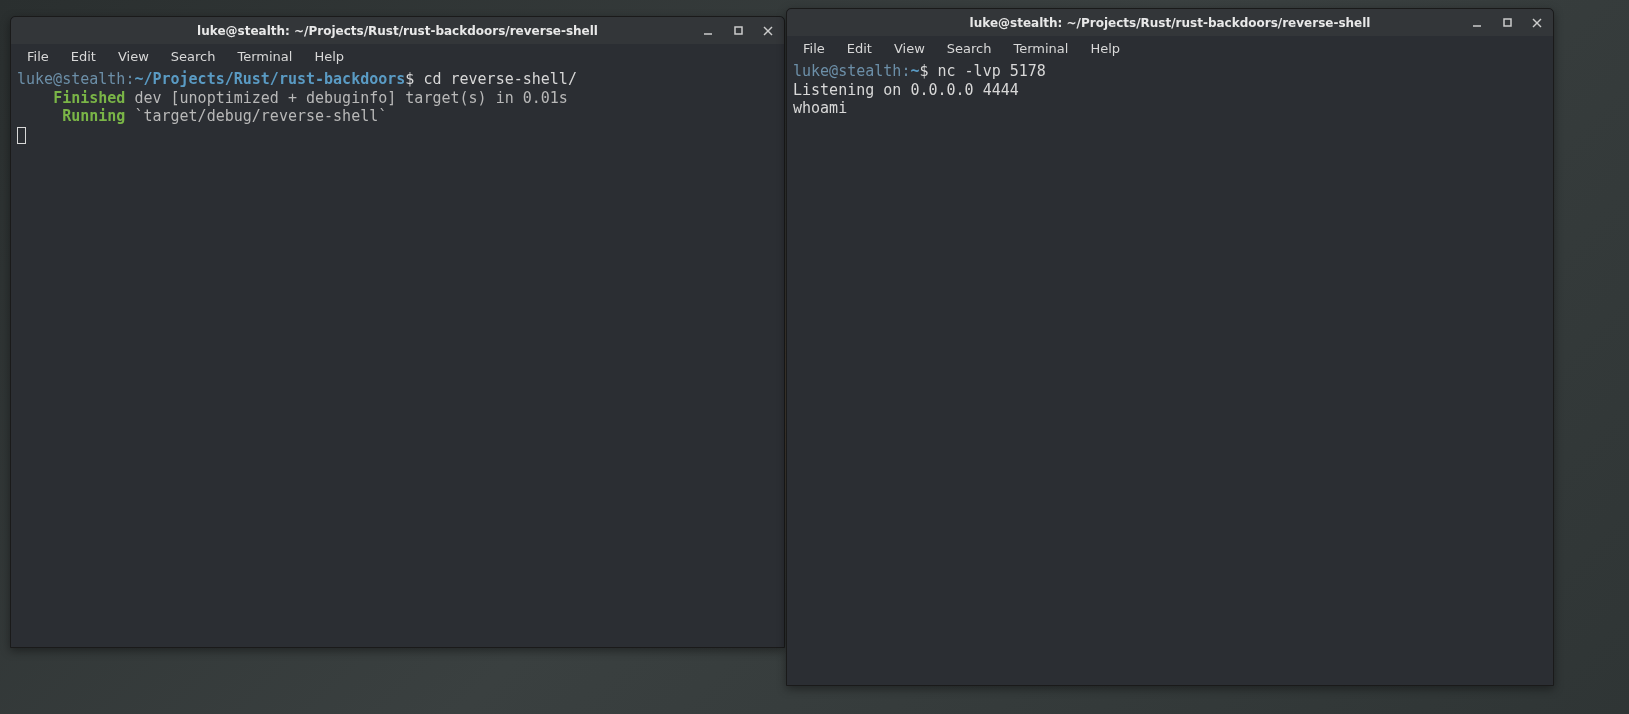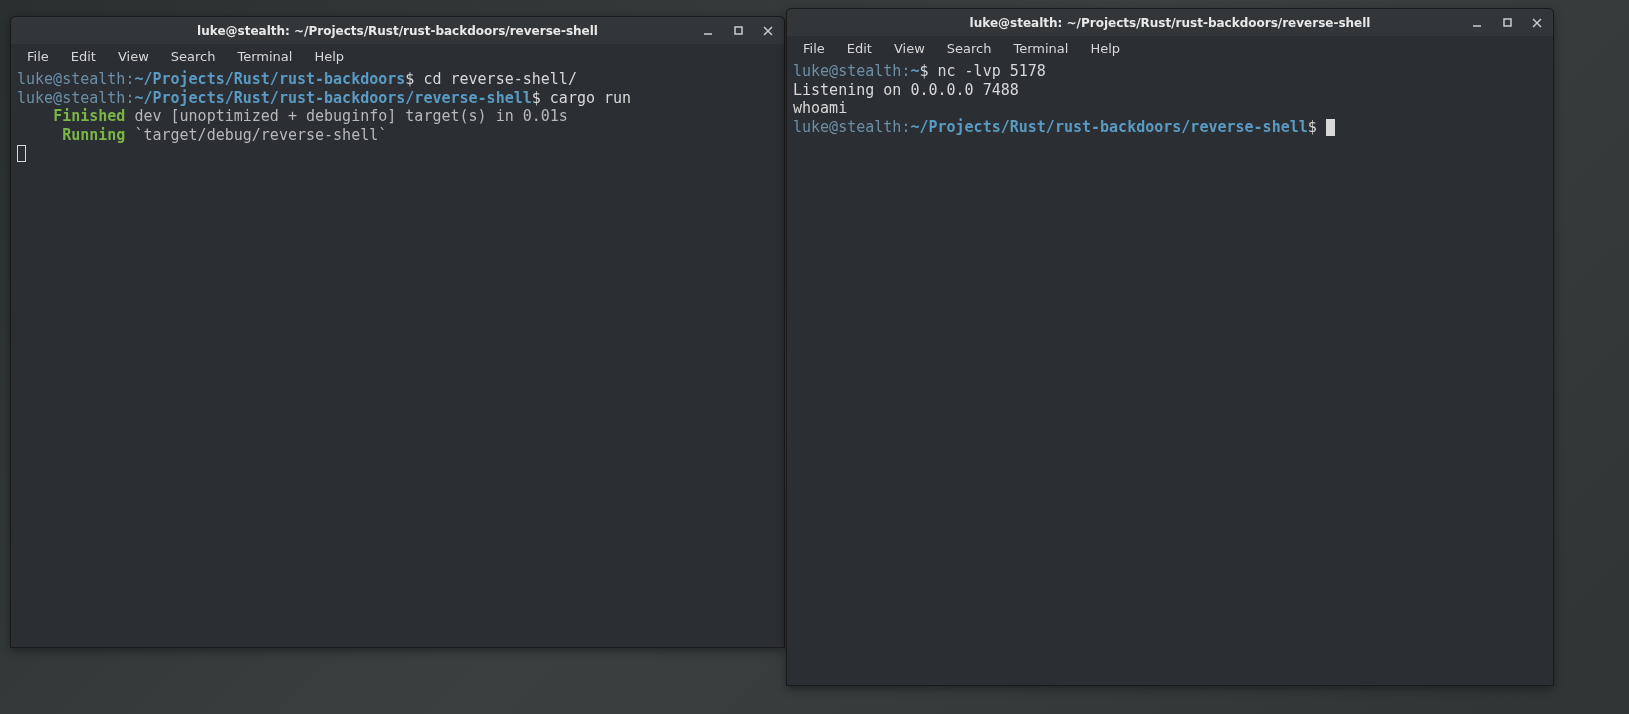--- a/index.html
+++ b/index.html
@@ -178,21 +178,20 @@
   <div class="menubar">
     <div class="menu-item">File</div>
     <div class="menu-item">Edit</div>
     <div class="menu-item">View</div>
     <div class="menu-item">Search</div>
     <div class="menu-item">Terminal</div>
     <div class="menu-item">Help</div>
   </div>
   <div class="terminal-body">
     <div class="term-line"><span class="user-host">luke@stealth</span><span class="user-host">:</span><span class="path">~/Projects/Rust/rust-backdoors</span><span class="dollar">$ </span><span class="cmd">cd reverse-shell/</span></div>
-    <div class="term-line"><span class="user-host">luke@stealth</span><span class="user-host">:</span><span class="path">~/Projects/Rust/rust-backdoors/reverse-shell</span><span class="dollar">$ </span><span class="cmd">cargo run</span></div>
     <div class="term-line"><span>    </span><span class="green-bold">Finished</span><span class="gray-text"> dev [unoptimized + debuginfo] target(s) in 0.01s</span></div>
     <div class="term-line"><span>     </span><span class="green-bold">Running</span><span class="gray-text"> `target/debug/reverse-shell`</span></div>
     <div class="term-line"><span class="cursor-box"></span></div>
   </div>
 </div>
 
 <div class="window window-right">
   <div class="titlebar">
     <div class="title-text">luke@stealth: ~/Projects/Rust/rust-backdoors/reverse-shell</div>
     <div class="window-controls">
@@ -217,17 +216,16 @@
   <div class="menubar">
     <div class="menu-item">File</div>
     <div class="menu-item">Edit</div>
     <div class="menu-item">View</div>
     <div class="menu-item">Search</div>
     <div class="menu-item">Terminal</div>
     <div class="menu-item">Help</div>
   </div>
   <div class="terminal-body">
     <div class="term-line"><span class="user-host">luke@stealth</span><span class="user-host">:</span><span class="path">~</span><span class="dollar">$ </span><span class="cmd">nc -lvp 5178</span></div>
-    <div class="term-line">Listening on 0.0.0.0 7488</div>
+    <div class="term-line">Listening on 0.0.0.0 4444</div>
     <div class="term-line">whoami</div>
-    <div class="term-line"><span class="user-host">luke@stealth</span><span class="user-host">:</span><span class="path">~/Projects/Rust/rust-backdoors/reverse-shell</span><span class="dollar">$ </span><span class="cursor-block"></span></div>
   </div>
 </div>
 
 </body></html>

